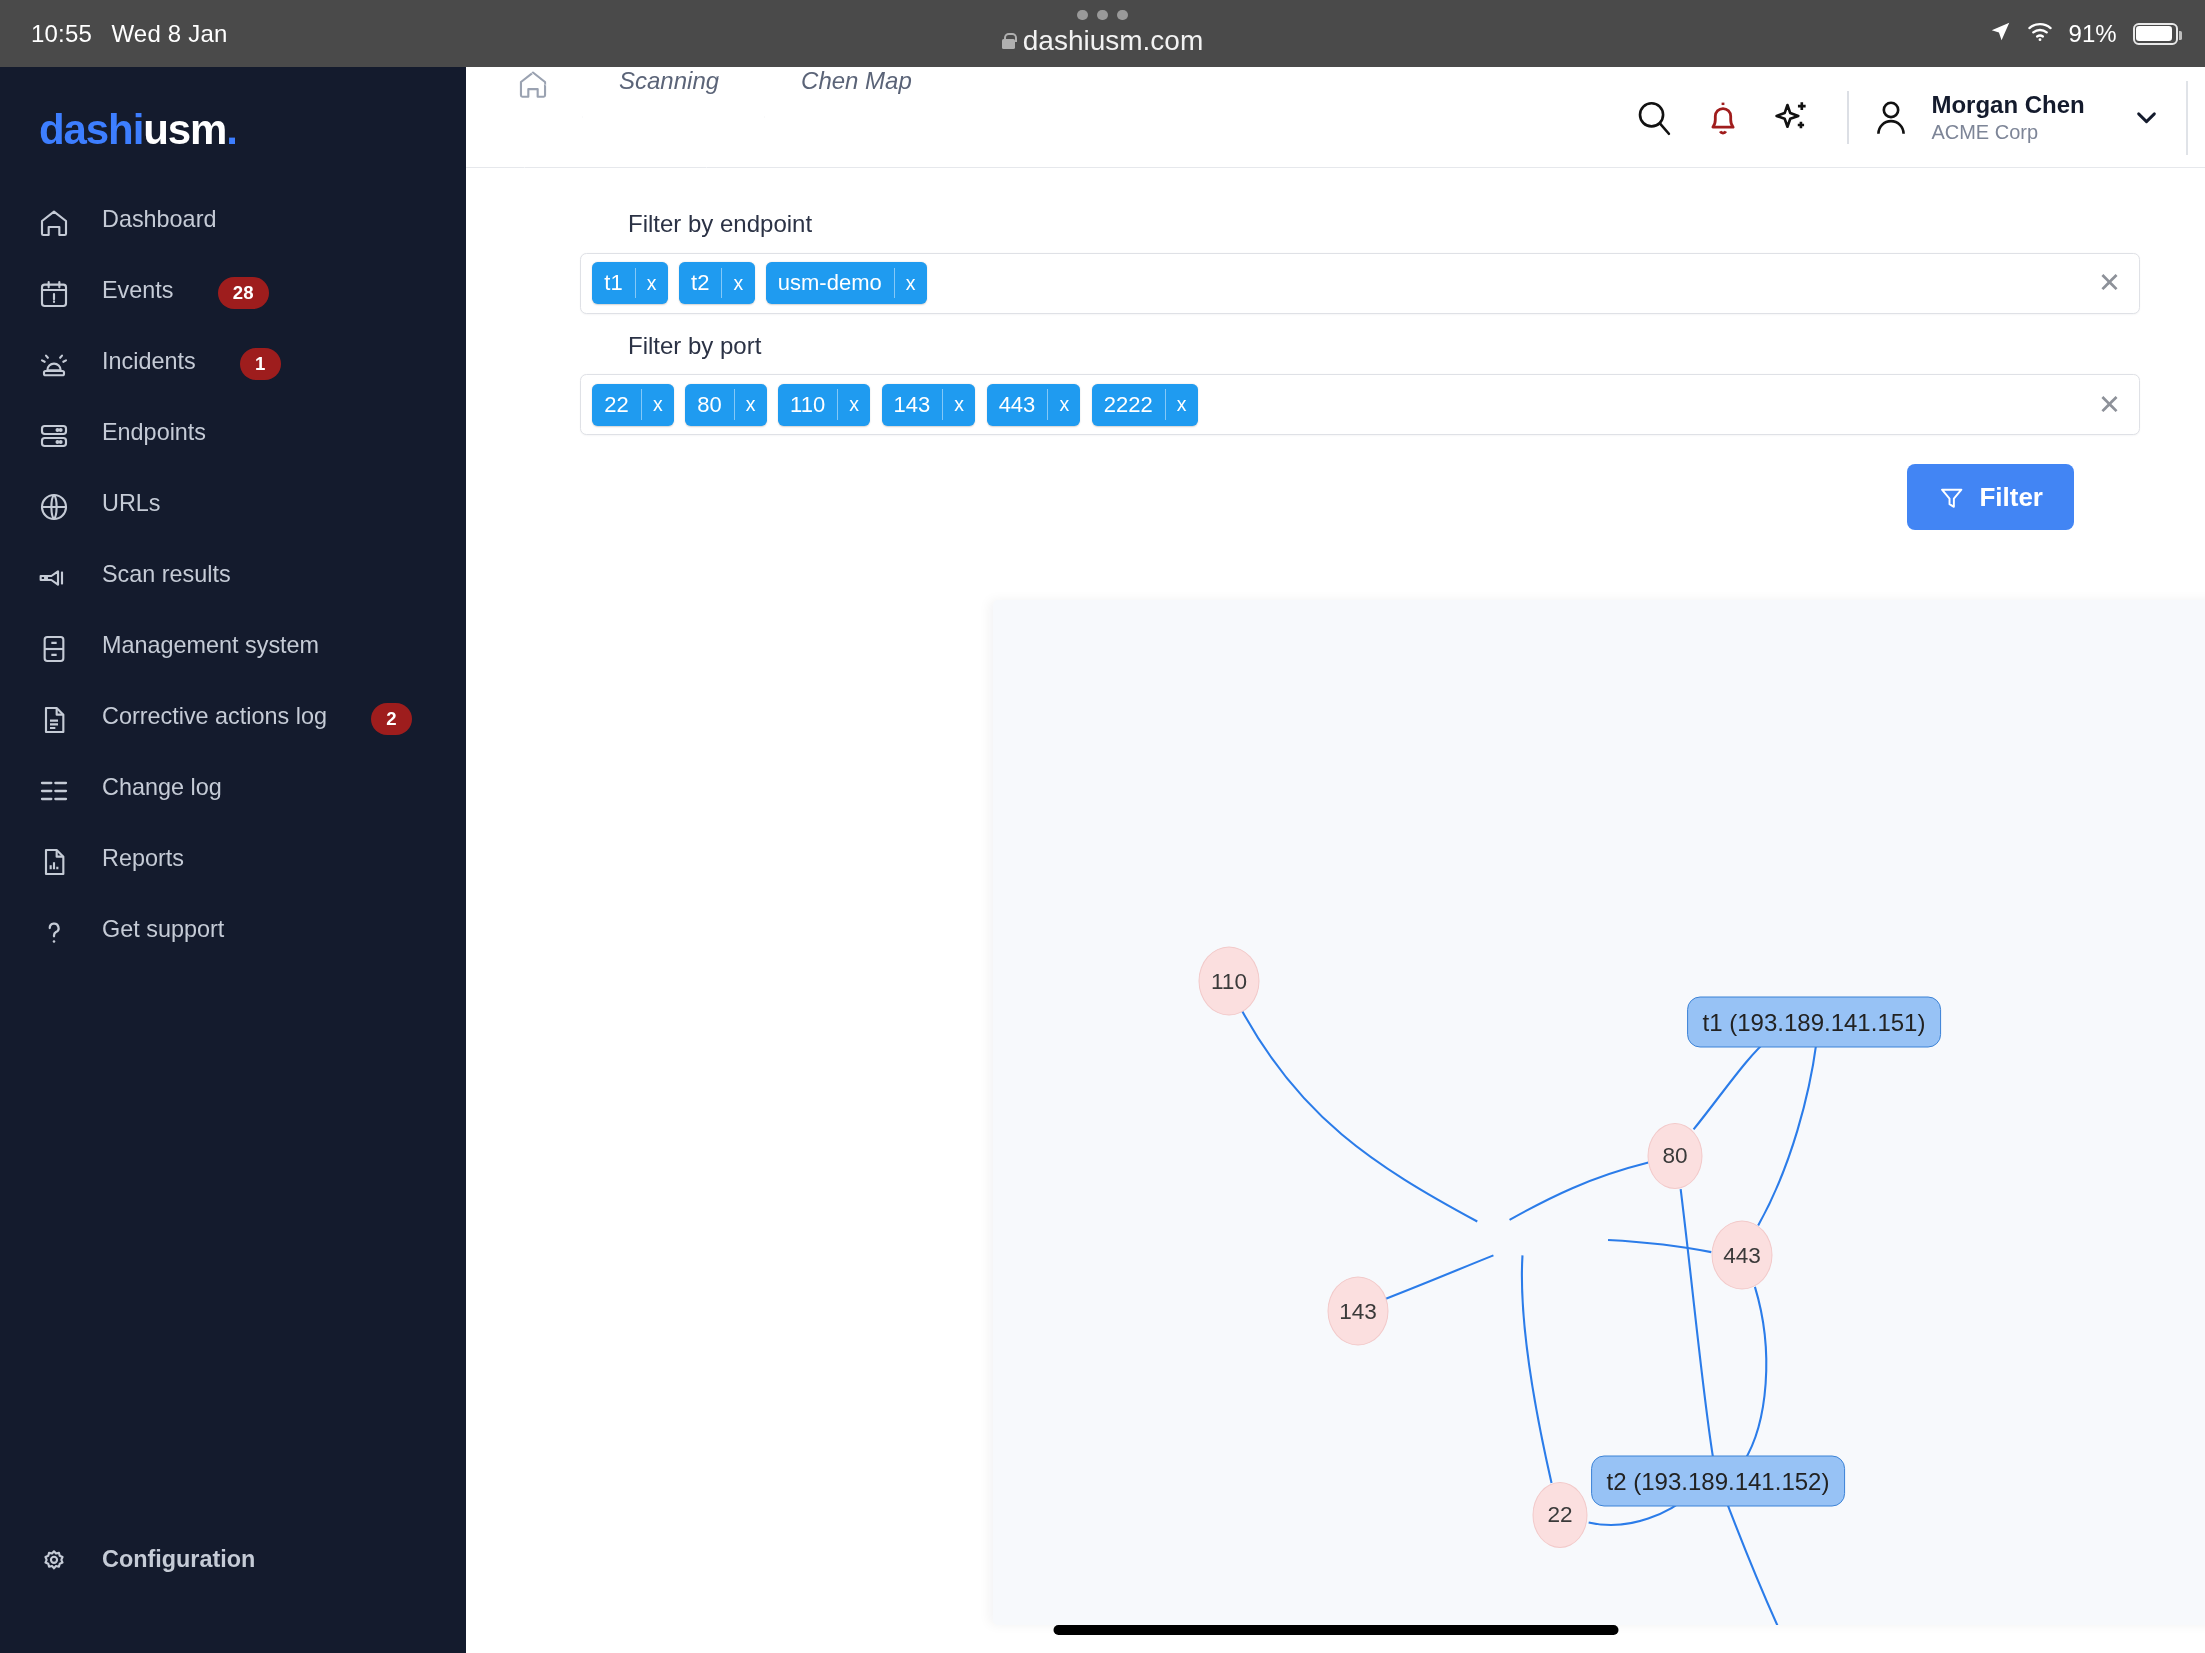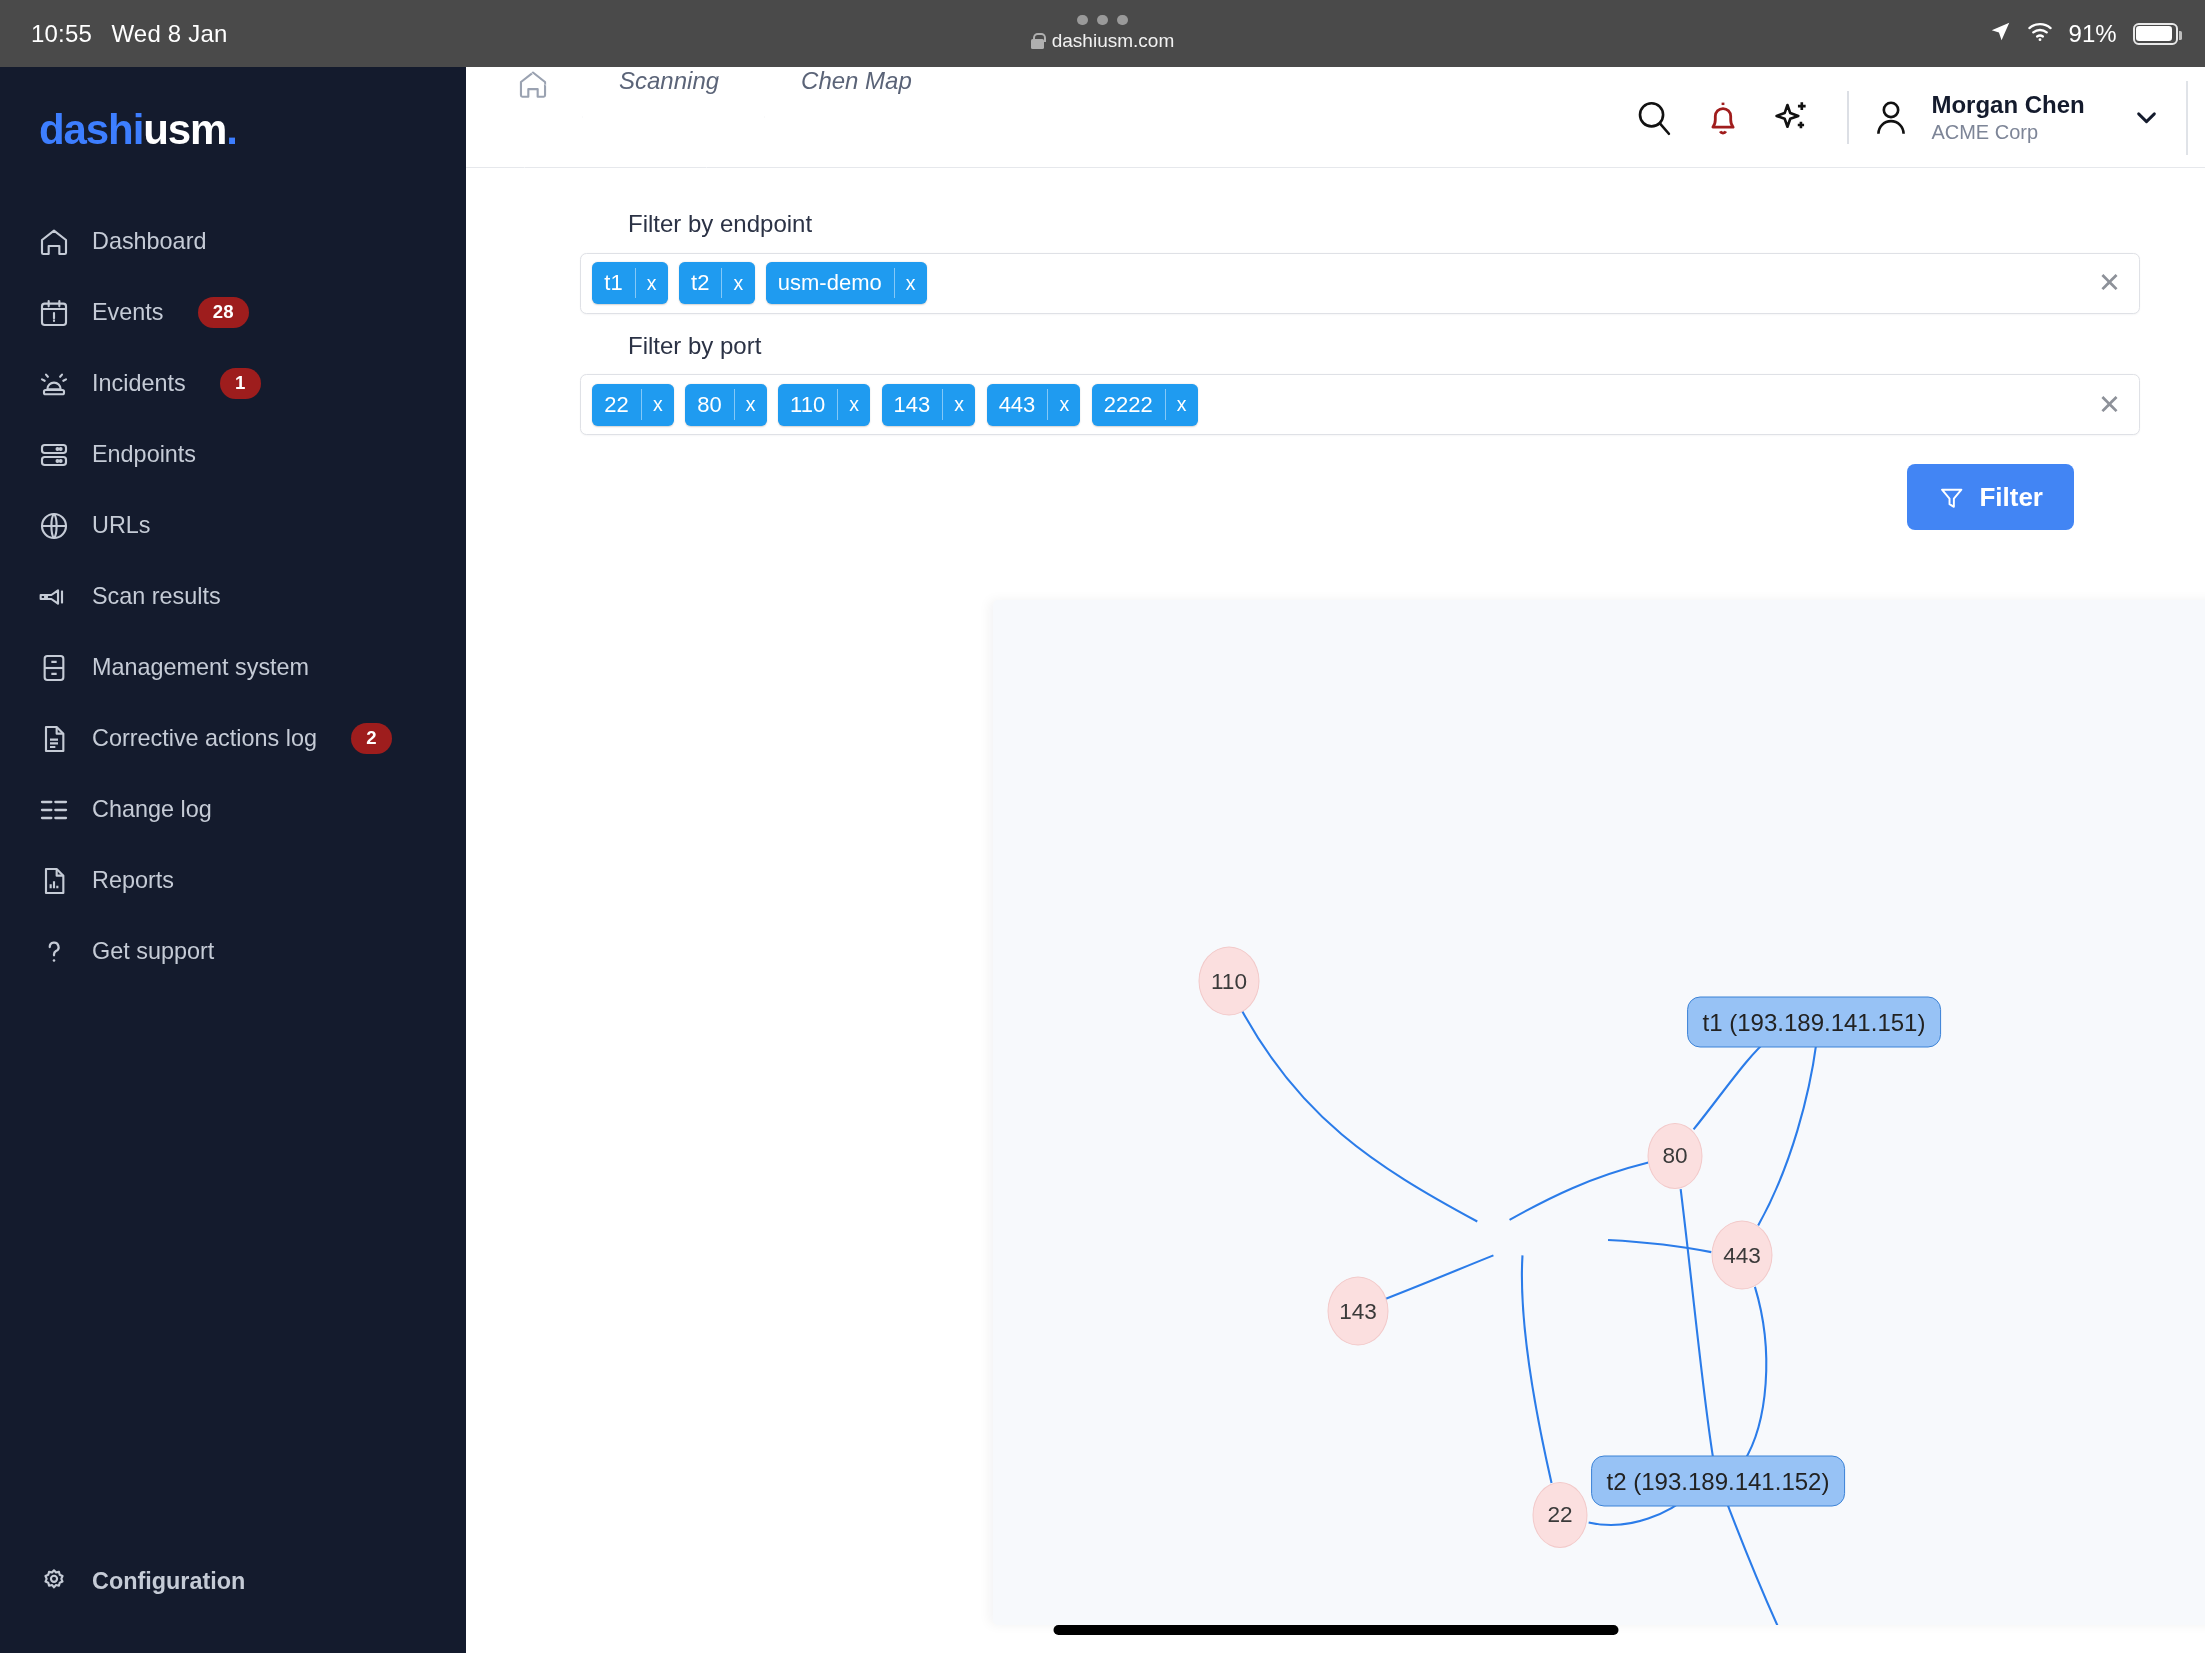--- a/index.html
+++ b/index.html
@@ -23,21 +23,21 @@
     padding-left: 31px; font-size: 24px; font-weight: 400;
     letter-spacing: 0.2px;
   }
   .sb-center {
     position: absolute; left: 0; right: 0; top: 0;
     display: flex; flex-direction: column; align-items: center;
     justify-content: center; height: 67px; gap: 4.8px;
   }
   .sb-dots { display: flex; gap: 9.7px; }
   .sb-dots i { width: 10.5px; height: 10.5px; border-radius: 50%; background: #9a9a9a; display:block; }
-  .sb-url { display: flex; align-items: center; gap: 7.3px; font-size: 19px; color: #f2f2f2; }
+  .sb-url { display: flex; align-items: center; gap: 7.3px; font-size: 28px; color: #f2f2f2; }
   .sb-lock { width: 13.7px; height: 16px; position: relative; display:inline-block; }
   .sb-lock::before {
     content:""; position:absolute; left:2.4px; top:0; width:9px; height:7.3px;
     border: 2.4px solid #b0b0b0; border-bottom:none; border-radius: 4.8px 4.8px 0 0;
   }
   .sb-lock::after {
     content:""; position:absolute; left:0; bottom:0; width:13.7px; height:9.7px;
     background:#b0b0b0; border-radius:1.6px;
   }
   .sb-right {
@@ -66,22 +66,22 @@
   .logo {
     font-size: 42px; font-weight: 800; letter-spacing: -1.1px;
     padding: 42px 0 0 39px; line-height: 1;
   }
   .logo .b { color: #3d7eff; }
   .logo .w { color: #ffffff; }
   .logo .dot { color: #3d7eff; }
 
   .nav { margin-top: 55px; }
   .nav-item {
-    display: flex; align-items: center;
-    height: 71px; padding-left: 37px; gap: 21px;
+    display: flex; align-items: flex-start;
+    height: 71px; padding-left: 37px; gap: 31px;
     font-size: 23.4px; color: #c5cbd6; font-weight: 400;
   }
   .nav-item .ico { width: 34px; height: 34px; flex: 0 0 34px; display:flex; align-items:center; justify-content:center; }
   .nav-item .ico svg { width: 32px; height: 32px; display:block; }
   .badge {
     background: #9e1d1d; color: #fff; font-size: 18.6px; font-weight: 700;
     border-radius: 22.6px; padding: 4.8px 15.3px; margin-left: 13px; line-height: 1.2;
   }
   .nav-bottom { position: absolute; bottom: 0; left: 0; width: 100%; padding-bottom: 36px; }
 

